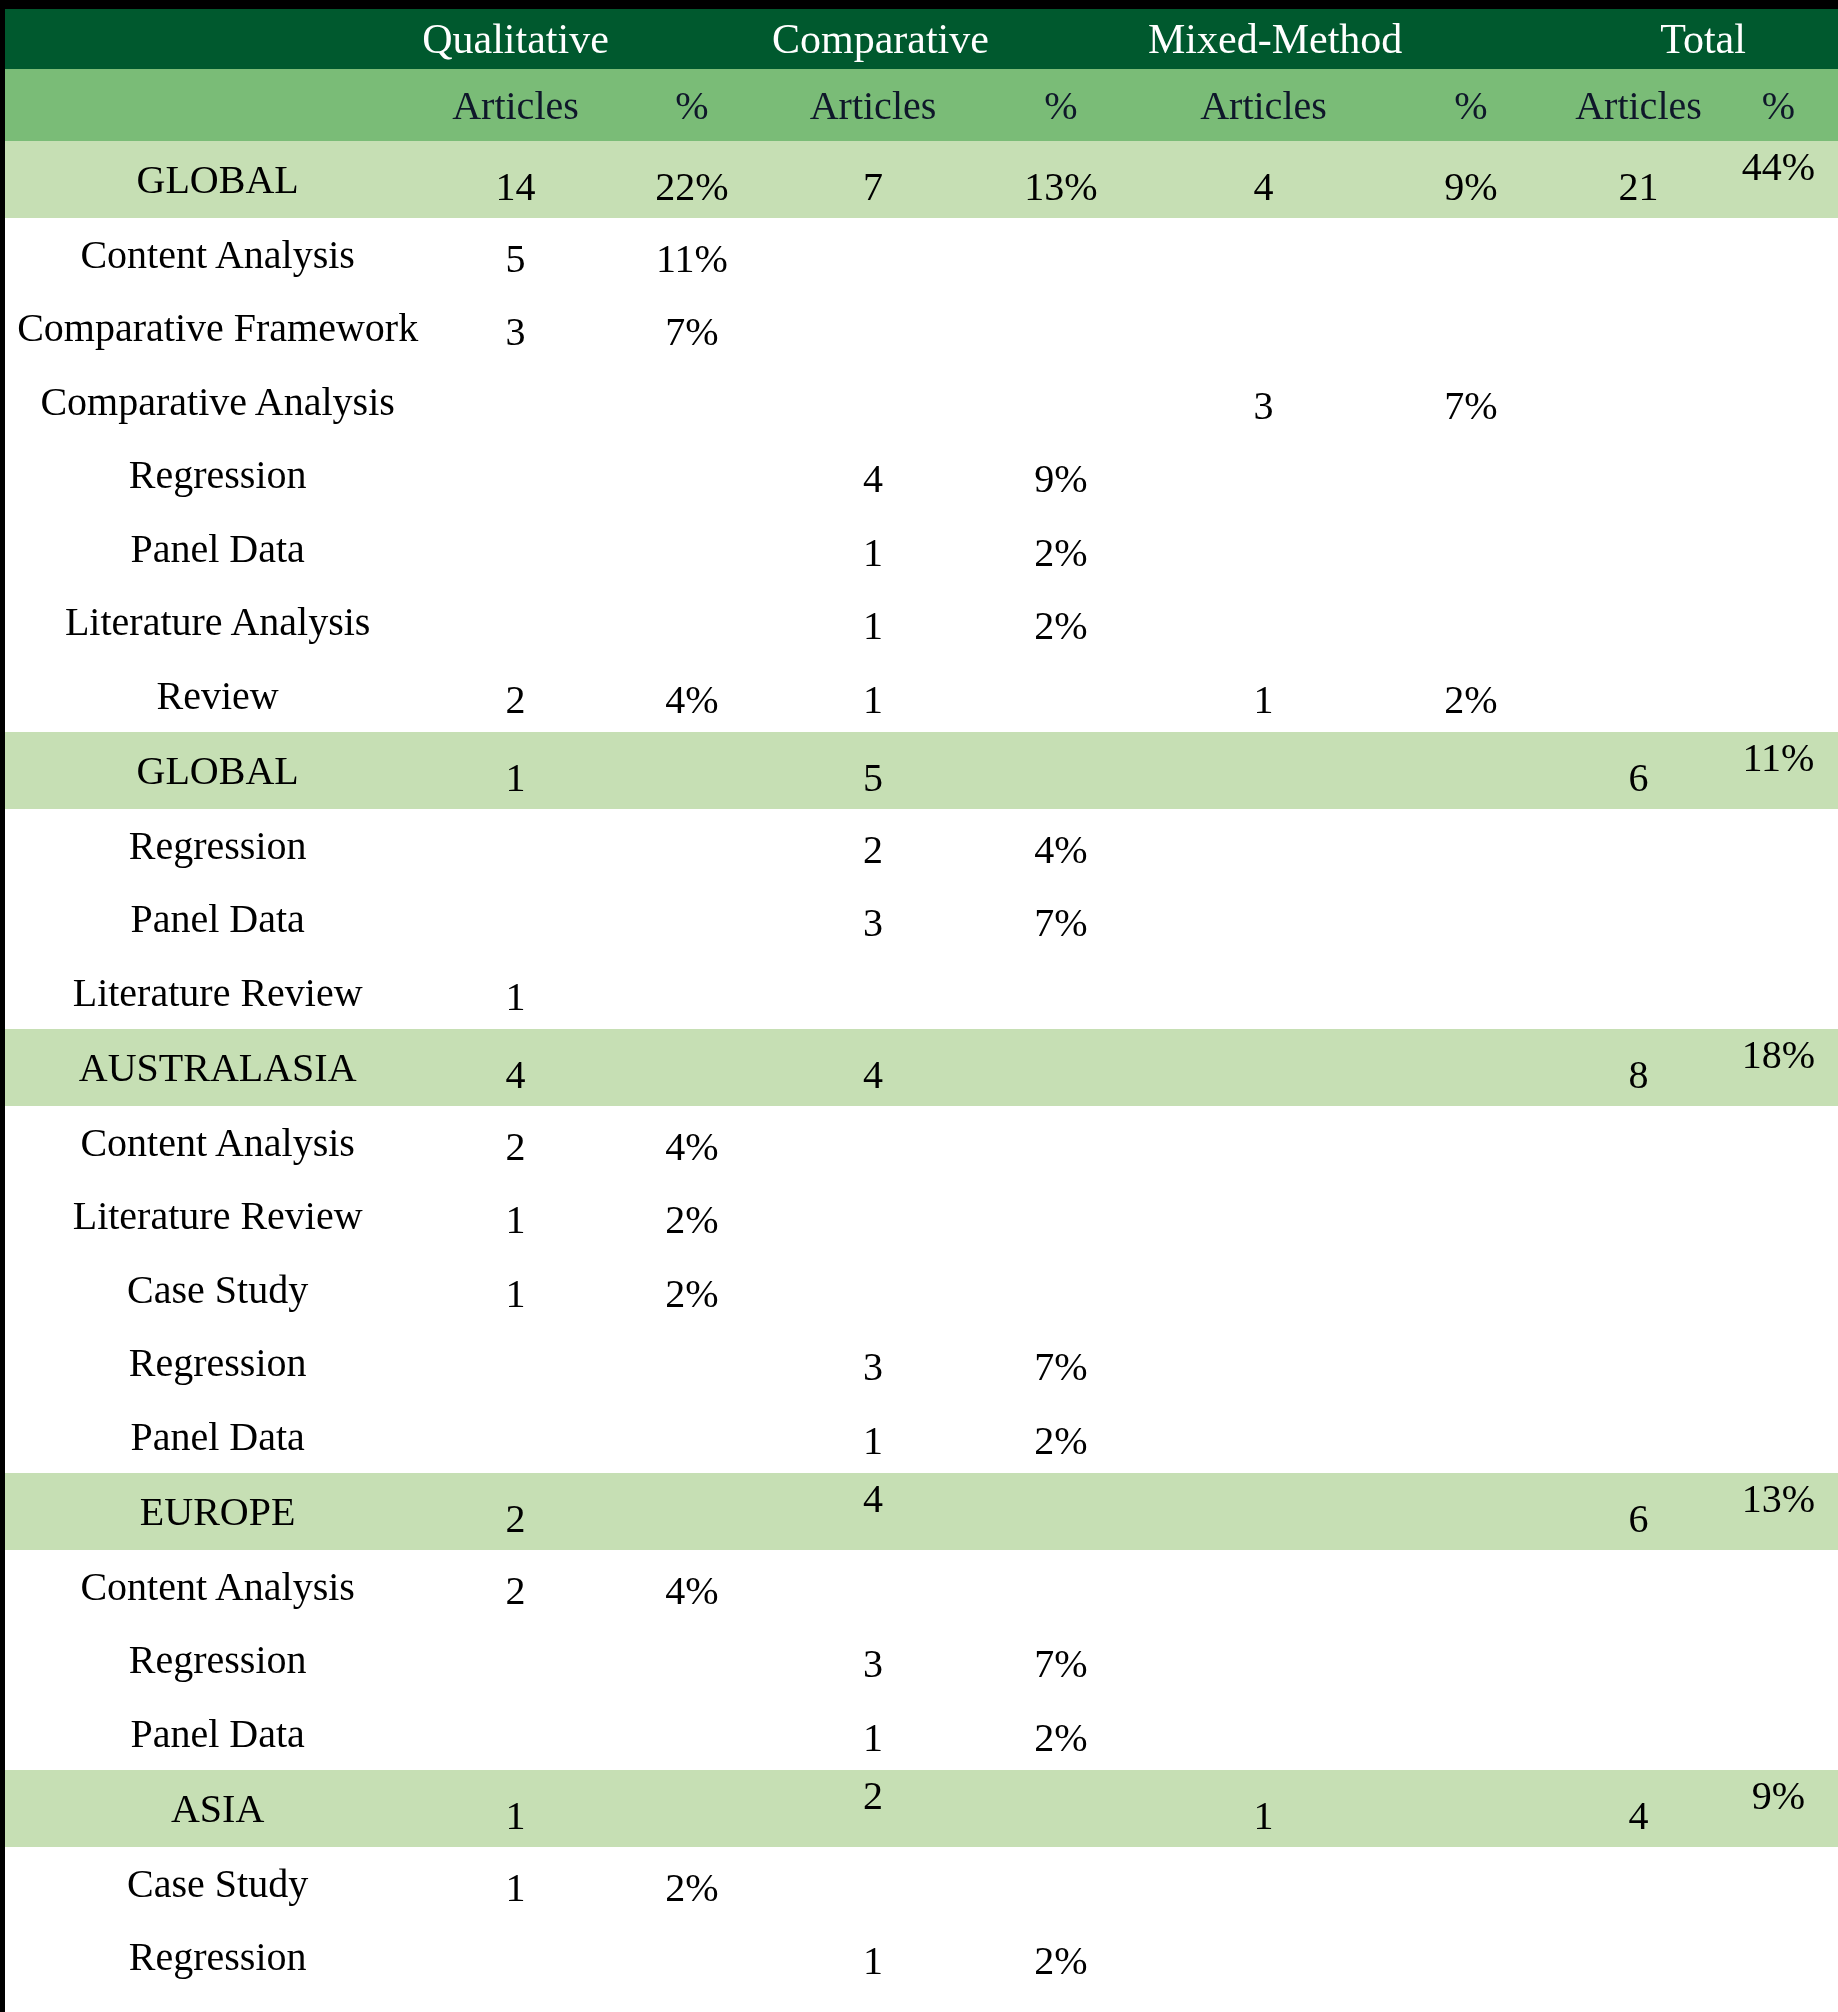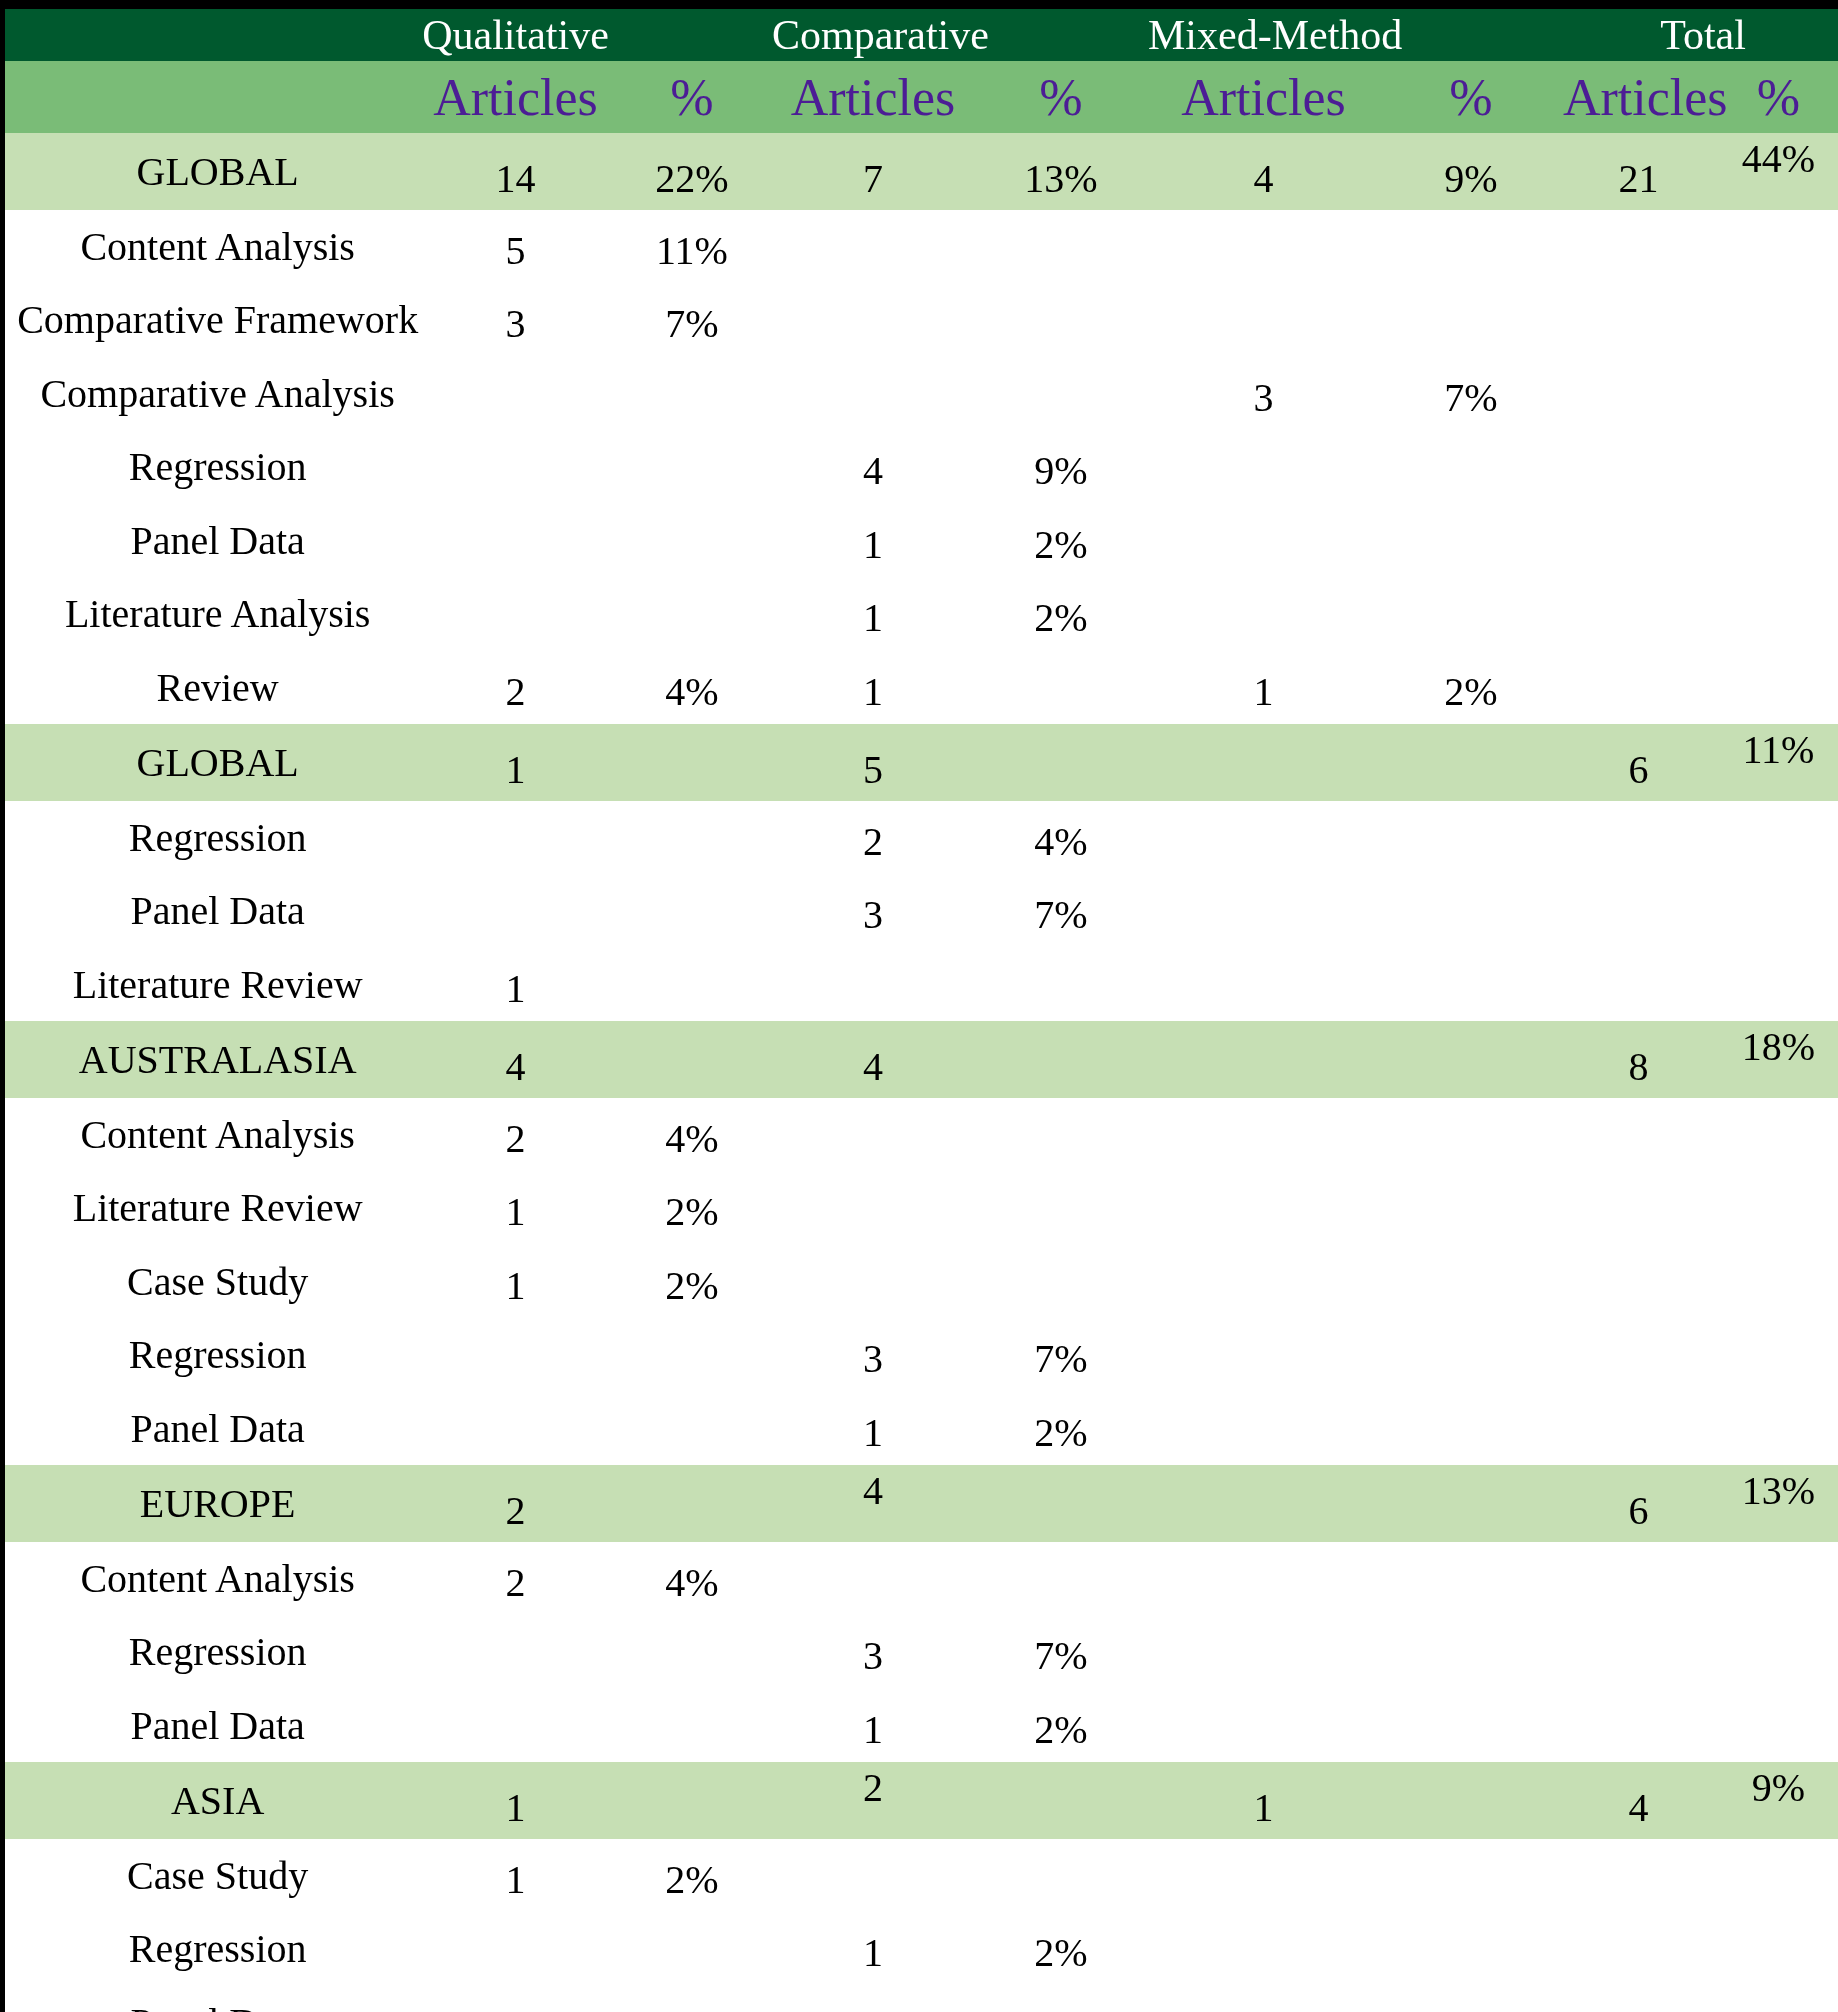--- a/index.html
+++ b/index.html
@@ -28,32 +28,32 @@
     table-layout: fixed;
     font-family: "Liberation Serif", "DejaVu Serif", serif;
     color: #000000;
   }
   
   tr.row-group-header th {
     background: #00592E;
     color: #ffffff;
     font-weight: normal;
     font-size: 42px;
-    height: 52px;
+    height: 60px;
     text-align: center;
     vertical-align: middle;
     white-space: nowrap;
     padding: 0;
     margin-top: 38px;
   }
   tr.row-sub-header th {
     background: #7ABC77;
-    color: #4c1d95;
+    color: #0f172a;
     font-weight: normal;
-    font-size: 52px;
+    font-size: 40px;
     height: 72px;
     text-align: center;
     vertical-align: middle;
     padding: 0;
   }
   
   td {
     font-size: 40px;
     text-align: center;
     padding: 0;

